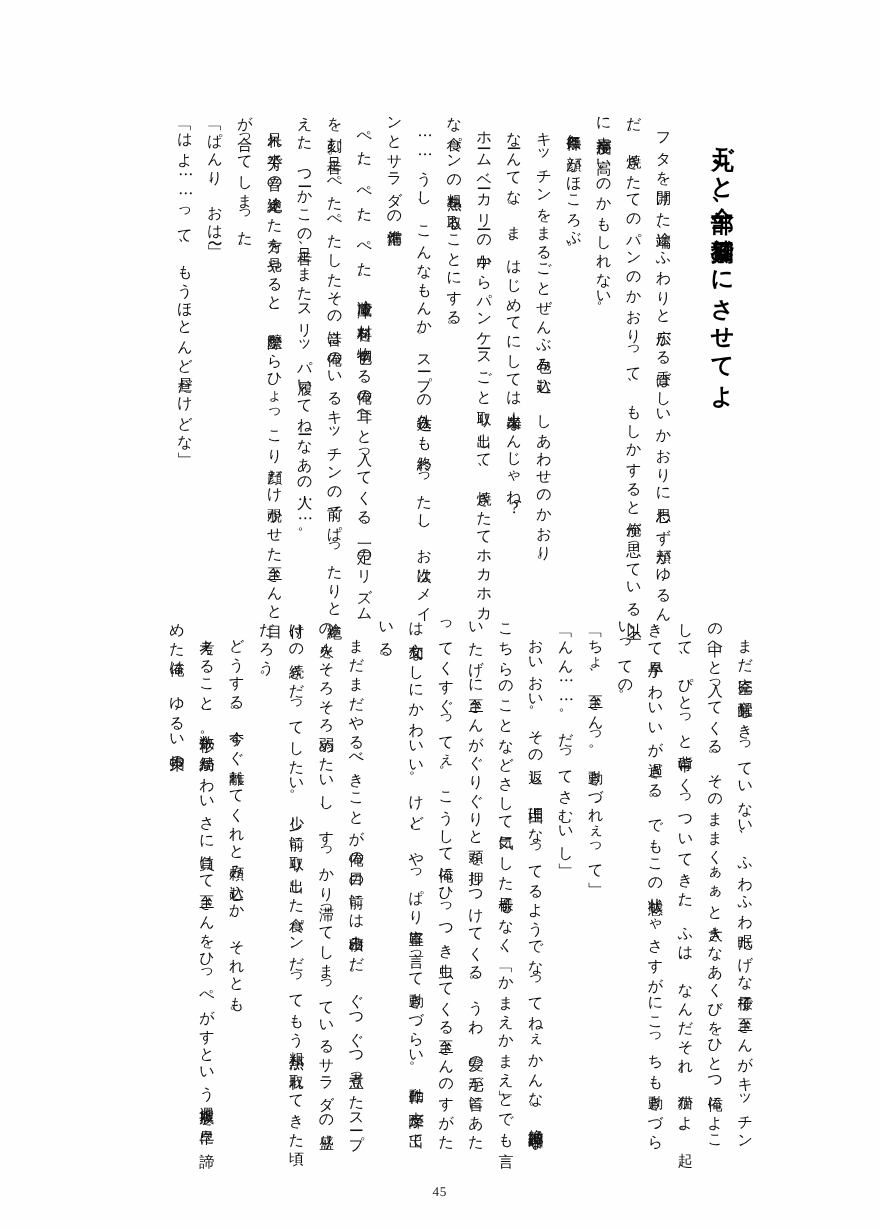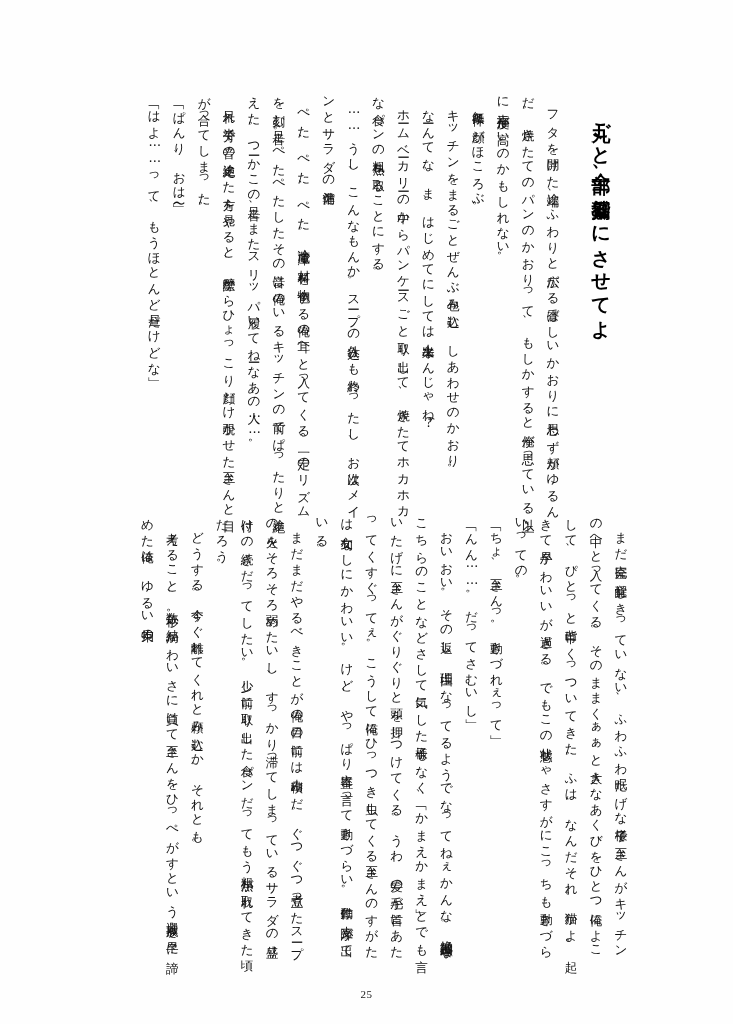--- a/index.html
+++ b/index.html
@@ -115,15 +115,15 @@
   <div class="vblock" id="body-block-2">
       <p class="indent">まだ完全に覚醒しきっていない、ふわふわ眠たげな様子で至さんがキッチンの中へと入ってくる。そのままくぁぁと大きなあくびをひとつ俺によこして、ぴとっと背中にくっついてきた。ふは、なんだそれ。猫かよ。起きて早々かわいいが過ぎる。でもこの状態じゃさすがにこっちも動きづらいっての。</p>
       <p class="indent">「ちょ、至さんっ。動きづれぇって」</p>
       <p class="indent">「んん……。だってさむいし」</p>
       <p class="indent">おいおい。その返し、理由になってるようでなってねぇかんな。絶賛調理中なこちらのことなどさして気にした様子もなく、「かまえかまえ」とでも言いたげに至さんがぐりぐりと頭を押しつけてくる。うわ、髪の毛が首にあたってくすぐってぇ。こうして俺にひっつき虫してくる至さんのすがたは文句なしにかわいい。けど、やっぱり率直に言って動きづらい。動作に支障が出ている。</p>
       <p class="indent">まだまだやるべきことが俺の目の前には山積みだ。ぐつぐつ煮立ったスープの火をそろそろ弱めたいし、すっかり滞ってしまっているサラダの盛り付けの続きだってしたい。少し前に取り出した食パンだってもう粗熱が取れてきた頃だろう。</p>
       <p class="indent">どうする。今すぐ離れてくれと頼み込むか、それとも。</p>
       <p class="indent">考えること、数十秒。結局かわいさに負けて至さんをひっぺがすという選択肢を早々に諦めた俺は、ゆるい拘束の</p>
     </div>
 
-  <div id="page-number">25</div>
+  <div id="page-number">45</div>
 
 </div>
 
 </body></html>

